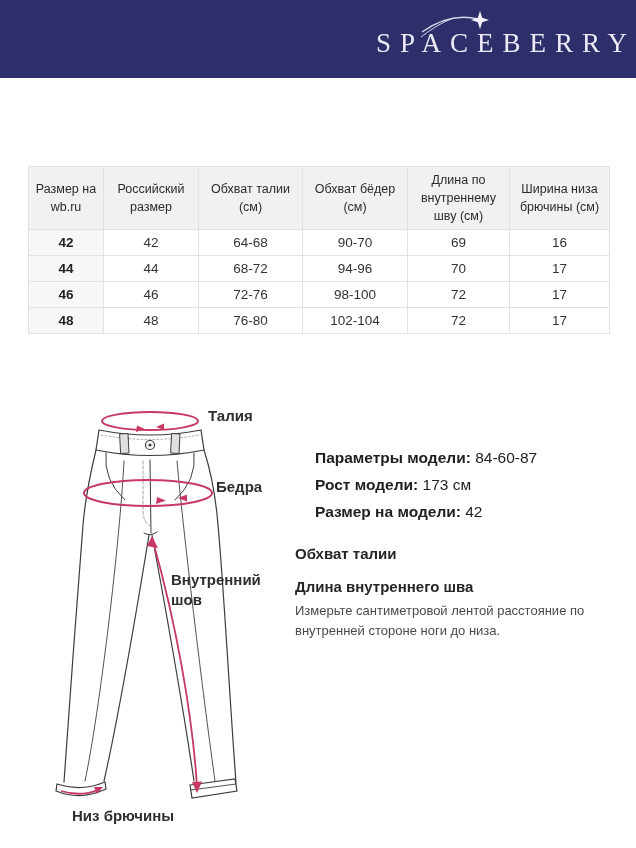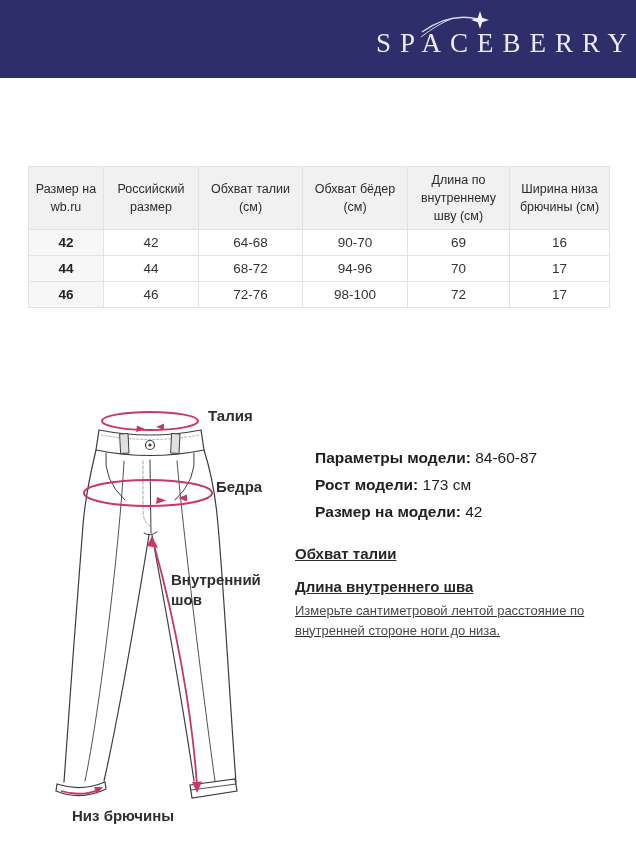--- a/index.html
+++ b/index.html
@@ -48,21 +48,21 @@
     line-height:1.35;
   }
   #pants-svg { position:absolute; left:40px; top:390px; }
   
   .right-col {
     position:absolute; left:295px; top:444px; width:322px;
   }
   .model-info { margin-bottom:20px;margin-left:20px; }
   .model-info .line { font-size:15.5px; line-height:27px; color:#1f1f1f; }
   .model-info .lbl { font-weight:700; }
-  .measure-section { margin-bottom:16px;text-decoration:underline; }
+  .measure-section { margin-bottom:16px; }
   .measure-section h3 { font-size:15px; font-weight:700; color:#262626; margin-bottom:6px; }
   .measure-section p { font-size:13px; line-height:19.5px; color:#4a4a4a; }
 </style>
 </head>
 <body>
 
 <div class="brand-header">
   <div class="brand-logo">
     <svg class="comet" width="78" height="34" viewBox="0 0 78 34">
       <path d="M4,24 Q32,4 60,11" stroke="#d8d5ee" stroke-width="1.4" fill="none"></path>
@@ -107,20 +107,28 @@
       <td>68-72</td>
       <td>94-96</td>
       <td>70</td>
       <td>17</td>
     </tr>
     <tr>
       <td class="rowhead">46</td>
       <td>46</td>
       <td>72-76</td>
       <td>98-100</td>
+      <td>72</td>
+      <td>17</td>
+    </tr>
+    <tr>
+      <td class="rowhead">48</td>
+      <td>48</td>
+      <td>76-80</td>
+      <td>102-104</td>
       <td>72</td>
       <td>17</td>
     </tr>
   </tbody>
 </table>
 
 <svg id="pants-svg" width="250" height="440" viewBox="0 0 250 440">
   <g stroke="#3d3d3d" stroke-width="1.2" fill="none" stroke-linecap="round">
 
     <path d="M59,40 Q110,50 161,40 L164,60 Q110,71 56,60 Z" fill="#ffffff"></path>

